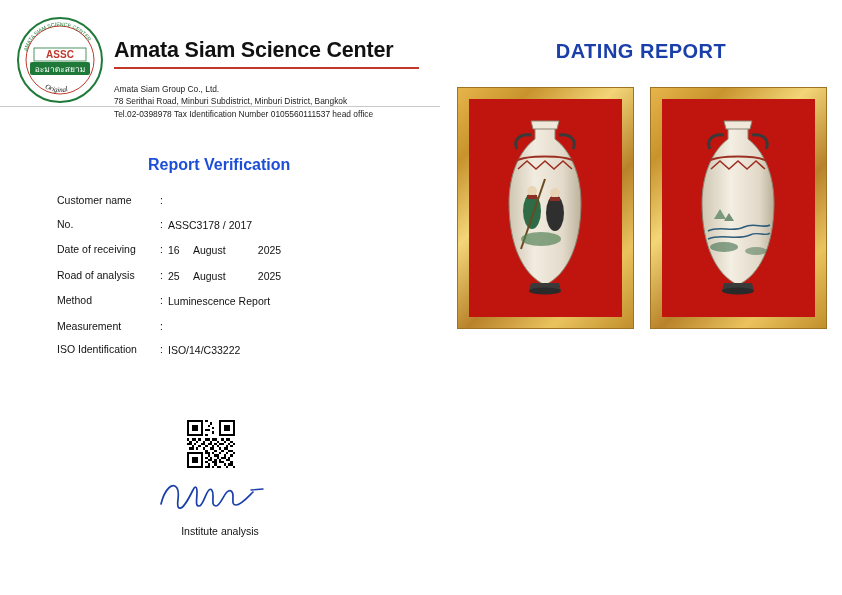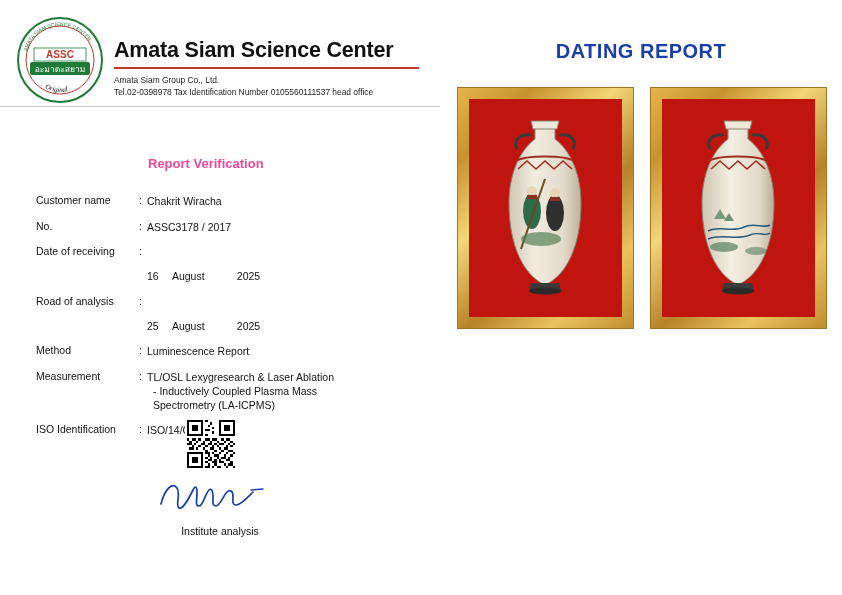--- a/index.html
+++ b/index.html
@@ -52,57 +52,57 @@
     letter-spacing: -0.2px;
     white-space: nowrap;
   }
   .brand-rule {
     margin-top: 4px;
     width: 305px;
     height: 2px;
     background: #c0392b;
   }
   .brand-lines {
-    margin-top: 5px;
+    margin-top: 14px;
     font-size: 8.4px;
     line-height: 12.4px;
     color: #222;
   }
   .hr-main {
     position: absolute;
     left: 0; top: 106px;
     width: 440px; height: 1px;
     background: #c9c9c9;
   }
 
   .verif-title {
     position: absolute;
     left: 148px; top: 156px;
-    font-size: 13px;
+    font-size: 16px;
     font-weight: bold;
-    color: #ec4899;
+    color: #1d4ed8;
   }
 
   .fields {
     position: absolute;
-    left: 36px; top: 194px;
+    left: 57px; top: 194px;
     width: 390px;
     font-size: 10.5px;
     color: #111;
   }
   .frow {
     display: flex;
     align-items: flex-start;
     margin-bottom: 11.5px;
   }
   .fkey { width: 103px; flex: 0 0 103px; }
   .fcolon { width: 8px; flex: 0 0 8px; }
   .fval { flex: 1 1 auto; line-height: 14px; }
   .fval .d2 { display: inline-block; min-width: 22px; }
-  .fval .d3 { display: inline-block; min-width: 62px; margin-top: 24px; }
+  .fval .d3 { display: inline-block; min-width: 62px; }
   .fval .sub { display: block; padding-left: 6px; }
 
   .qr {
     position: absolute;
     left: 185px; top: 418px;
     width: 52px; height: 52px;
     background: #fff;
     padding: 2px;
   }
   .qr svg { display: block; }
@@ -189,35 +189,35 @@
             <textPath href="#arcpath2" startOffset="33%">Original</textPath>
           </text>
         </svg>
       </div>
 
       <div class="brandblock">
         <div class="brand-title">Amata Siam Science Center</div>
         <div class="brand-rule"></div>
         <div class="brand-lines">
           <div>Amata Siam Group Co., Ltd.</div>
+          <div>78 Serithai Road, Minburi Subdistrict, Minburi District, Bangkok</div>
           <div>Tel.02-0398978 Tax Identification Number 0105560111537 head office</div>
         </div>
       </div>
     </div>
 
     <div class="hr-main"></div>
 
     <div class="verif-title">Report Verification</div>
 
     <div class="fields">
 
       <div class="frow">
         <div class="fkey">Customer name</div>
         <div class="fcolon">:</div>
-        <div class="fval">Chakrit Wiracha</div>
       </div>
 
       <div class="frow">
         <div class="fkey">No.</div>
         <div class="fcolon">:</div>
         <div class="fval">ASSC3178 / 2017</div>
       </div>
 
       <div class="frow">
         <div class="fkey">Date of receiving</div>
@@ -241,25 +241,20 @@
 
       <div class="frow">
         <div class="fkey">Method</div>
         <div class="fcolon">:</div>
         <div class="fval">Luminescence Report</div>
       </div>
 
       <div class="frow">
         <div class="fkey">Measurement</div>
         <div class="fcolon">:</div>
-        <div class="fval">
-          <span>TL/OSL Lexygresearch &amp; Laser Ablation</span>
-          <span class="sub">- Inductively Coupled Plasma Mass</span>
-          <span class="sub">Spectrometry (LA-ICPMS)</span>
-        </div>
       </div>
 
       <div class="frow">
         <div class="fkey">ISO Identification</div>
         <div class="fcolon">:</div>
         <div class="fval">ISO/14/C33222</div>
       </div>
     </div>
 
     <div class="qr">

